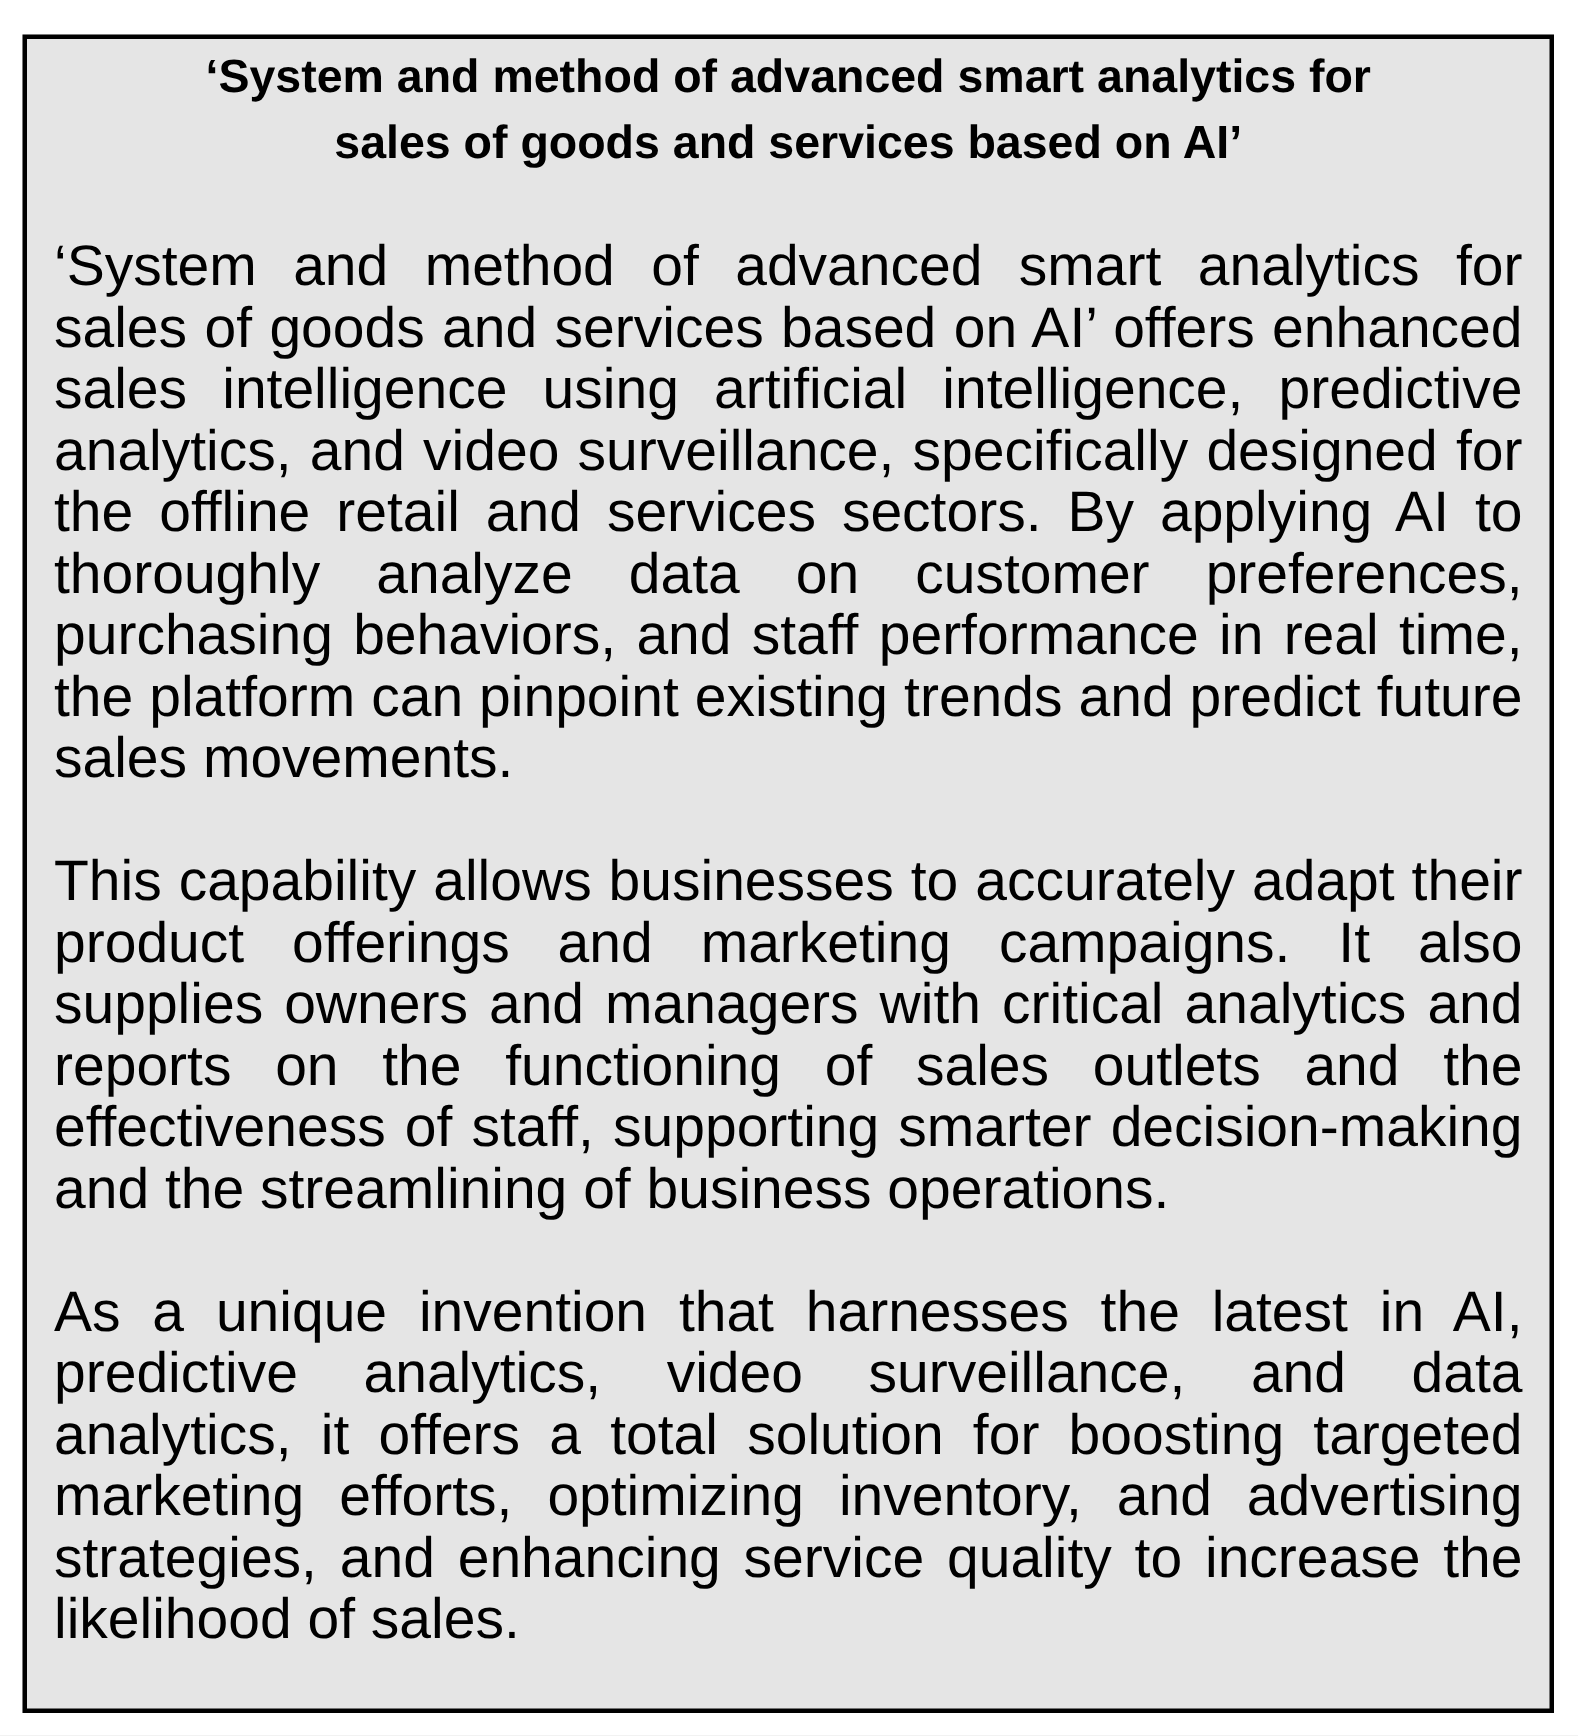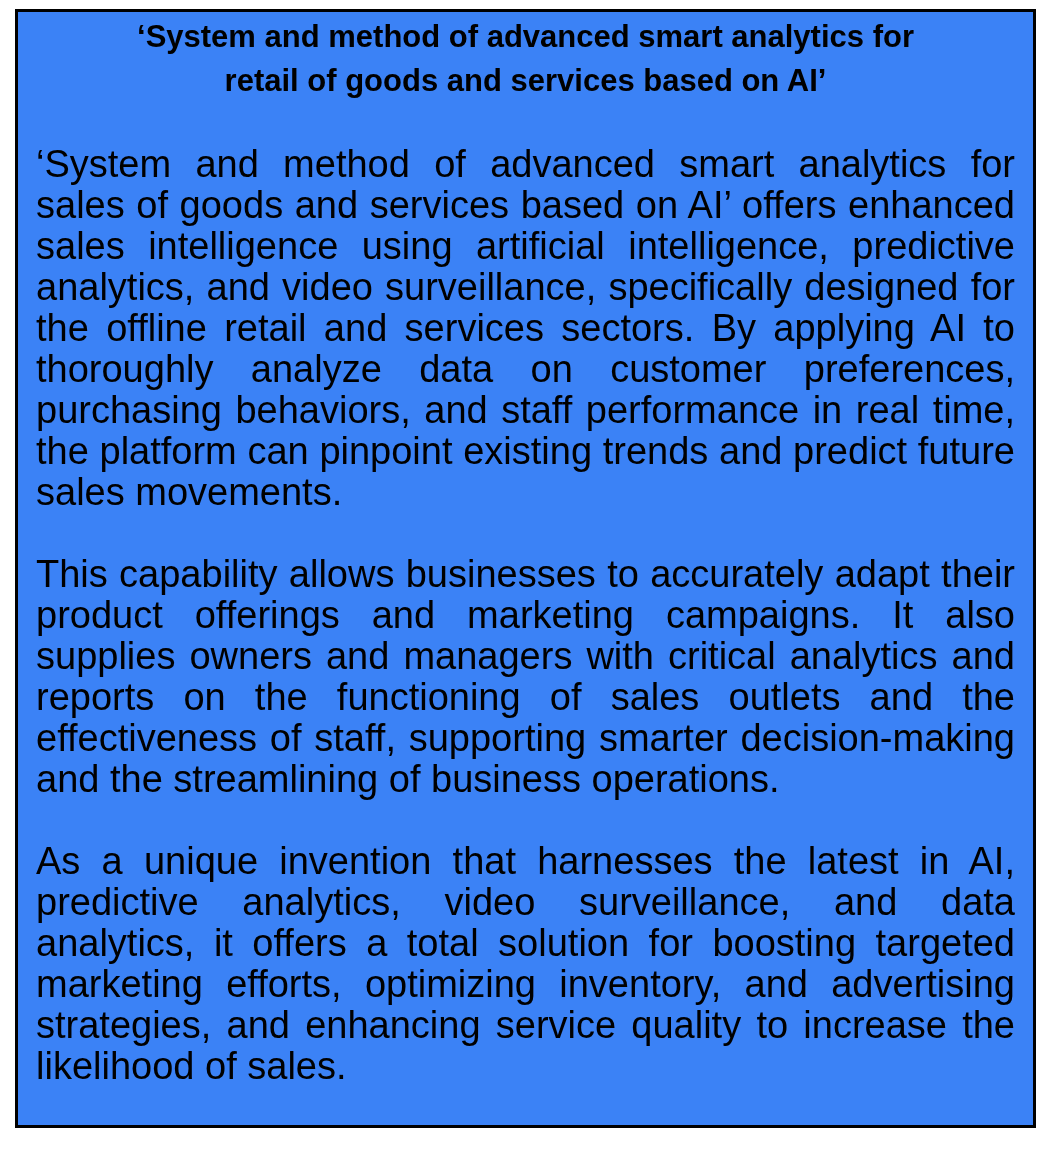--- a/index.html
+++ b/index.html
@@ -10,28 +10,28 @@
     width: 1052px;
     height: 1157px;
     background: #ffffff;
     color: #000000;
     font-family: "Liberation Sans", "DejaVu Sans", sans-serif;
     position: relative;
   }
   .frame {
     position: absolute;
     left: 15px;
-    top: 9px;
+    top: 23px;
     width: 1021px;
     height: 1119px;
     border: 3px solid #000000;
     box-sizing: border-box;
     padding: 3px 18px 0 18px;
     overflow: hidden;
-    background: #3b82f6;
+    background: #e5e5e5;
   }
   .title {
     font-weight: bold;
     font-size: 31px;
     line-height: 44px;
     text-align: center;
     margin: 0 0 41px 0;
   }
   .title .title-line {
     display: block;
@@ -49,21 +49,21 @@
     text-align: center;
     margin: 0;
   }
 </style>
 </head>
 <body>
 
 <div class="frame">
   <h1 class="title">
     <span class="title-line">‘System and method of advanced smart analytics for</span>
-    <span class="title-line">retail of goods and services based on AI’</span>
+    <span class="title-line">sales of goods and services based on AI’</span>
   </h1>
 
   <p class="para">‘System and method of advanced smart analytics for sales of goods and services based on AI’ offers enhanced sales intelligence using artificial intelligence, predictive analytics, and video surveillance, specifically designed for the offline retail and services sectors. By applying AI to thoroughly analyze data on customer preferences, purchasing behaviors, and staff performance in real time, the platform can pinpoint existing trends and predict future sales movements.</p>
 
   <p class="para">This capability allows businesses to accurately adapt their product offerings and marketing campaigns. It also supplies owners and managers with critical analytics and reports on the functioning of sales outlets and the effectiveness of staff, supporting smarter decision-making and the streamlining of business operations.</p>
 
   <p class="para">As a unique invention that harnesses the latest in AI, predictive analytics, video surveillance, and data analytics, it offers a total solution for boosting targeted marketing efforts, optimizing inventory, and advertising strategies, and enhancing service quality to increase the likelihood of sales.</p>
 
 </div>
 

